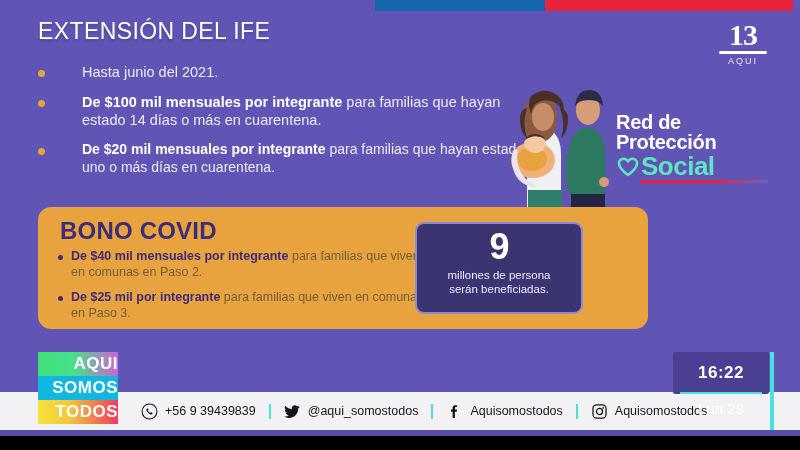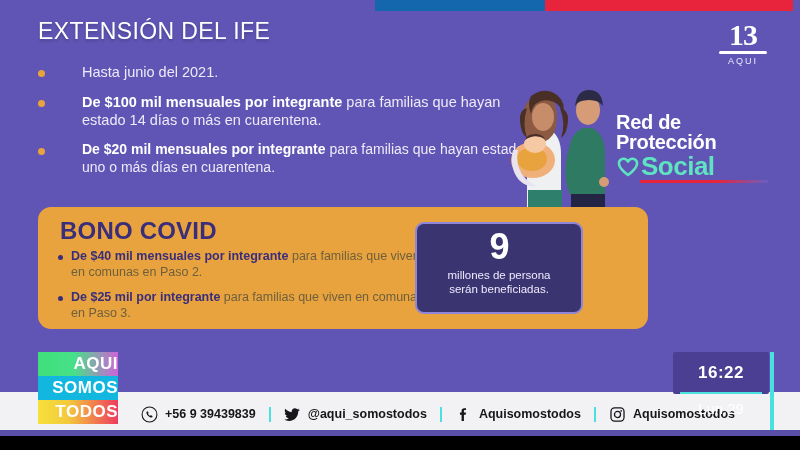--- a/index.html
+++ b/index.html
@@ -115,21 +115,21 @@
   .logo .lrow {
     height:24px; line-height:24px; text-align:right;
     font-size:17px; font-weight:bold; font-family:"Liberation Sans", sans-serif;
     letter-spacing:.5px;
   }
   .logo .r1 { background:linear-gradient(90deg,#3fe07b 0%,#47e089 45%,#cf63d8 100%); color:#ffffff; }
   .logo .r2 { background:#12b7e0; color:#ffffff; }
   .logo .r3 { background:linear-gradient(90deg,#f5e03a 0%,#f3c93c 38%,#ef3b5e 100%); color:#ffffff; }
 
   
-  .socials { position:absolute; left:128px; top:392px; height:44px; display:flex; align-items:center;font-weight:bold; }
+  .socials { position:absolute; left:128px; top:392px; height:38px; display:flex; align-items:center; }
   .soc { display:flex; align-items:center; height:38px; padding:0 13px; }
   .soc .ic { width:17px; height:17px; margin-right:7px; flex:0 0 auto; }
   .soc .lbl { font-size:12.5px; color:#16161a; white-space:nowrap; }
   .sep { width:2px; height:15px; background:#4be0e0; }
 
   
   .clockbox { position:absolute; left:677px; top:354px; width:88px; text-align:center; }
   .clockbox .bg { position:absolute; left:-4px; top:-2px; width:96px; height:42px; background:#4a3f93; border-radius:2px; }
   .clockbox .time {
     position:relative; font-size:17px; font-weight:bold; color:#ffffff;

